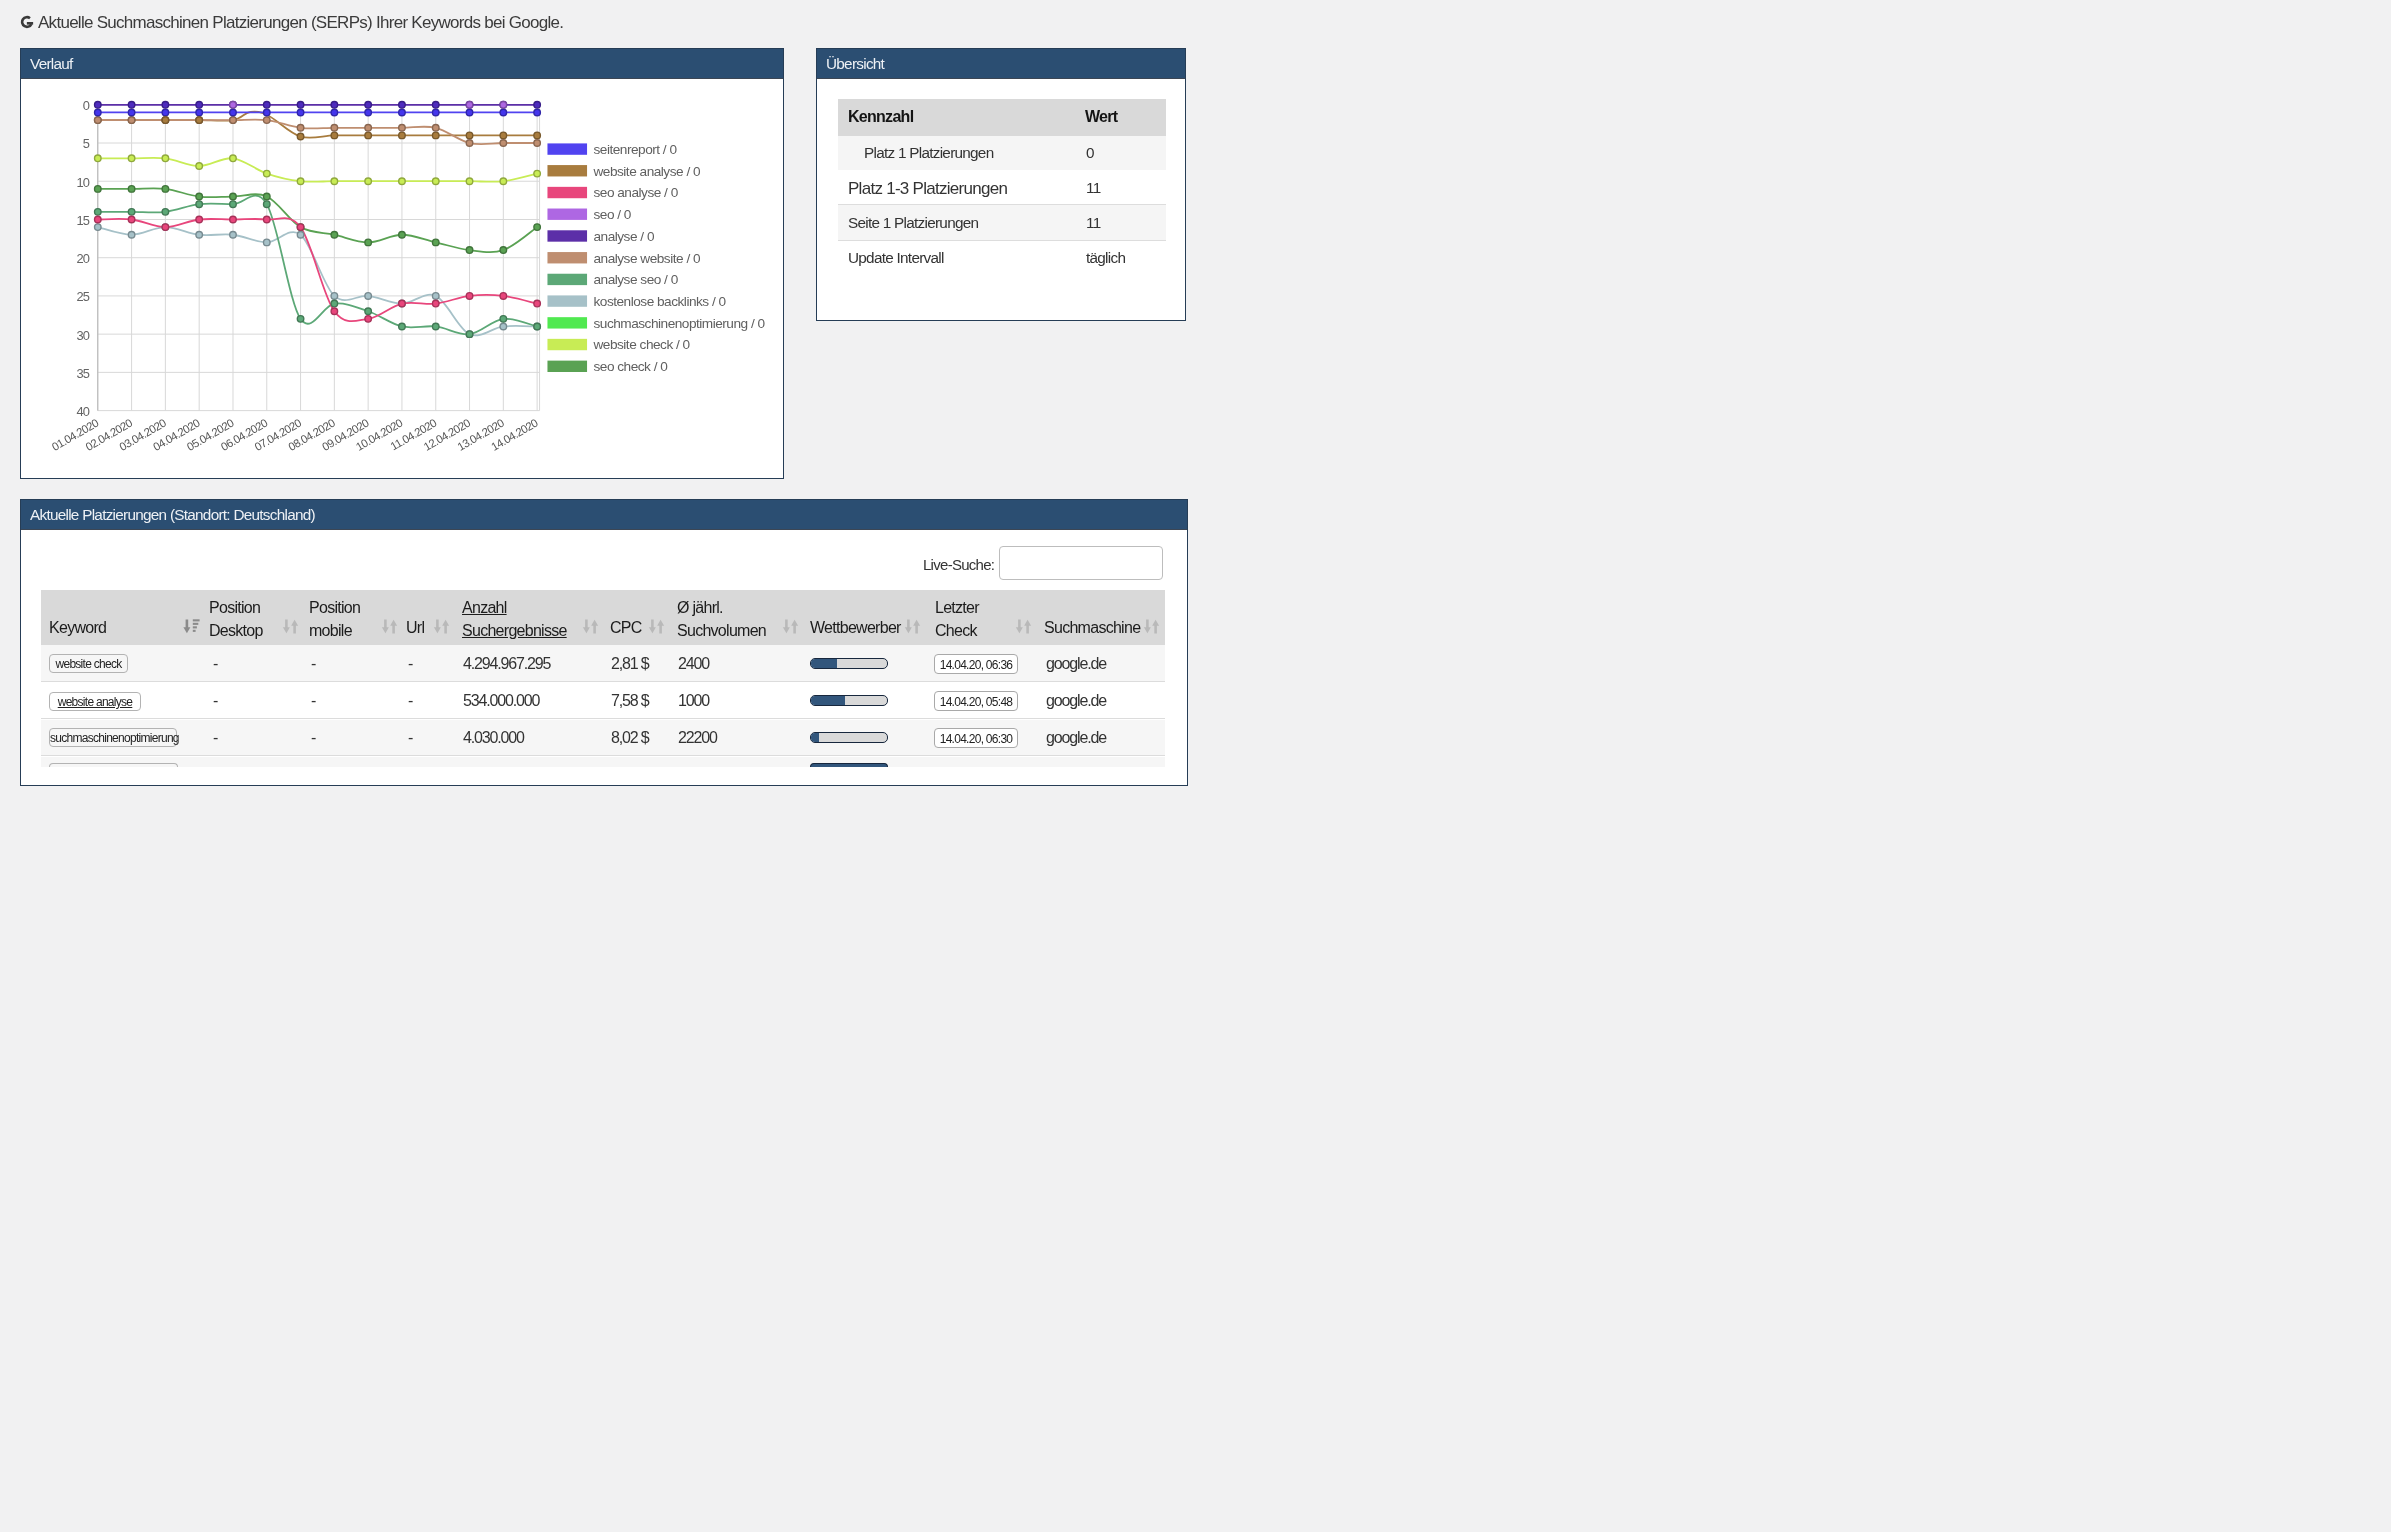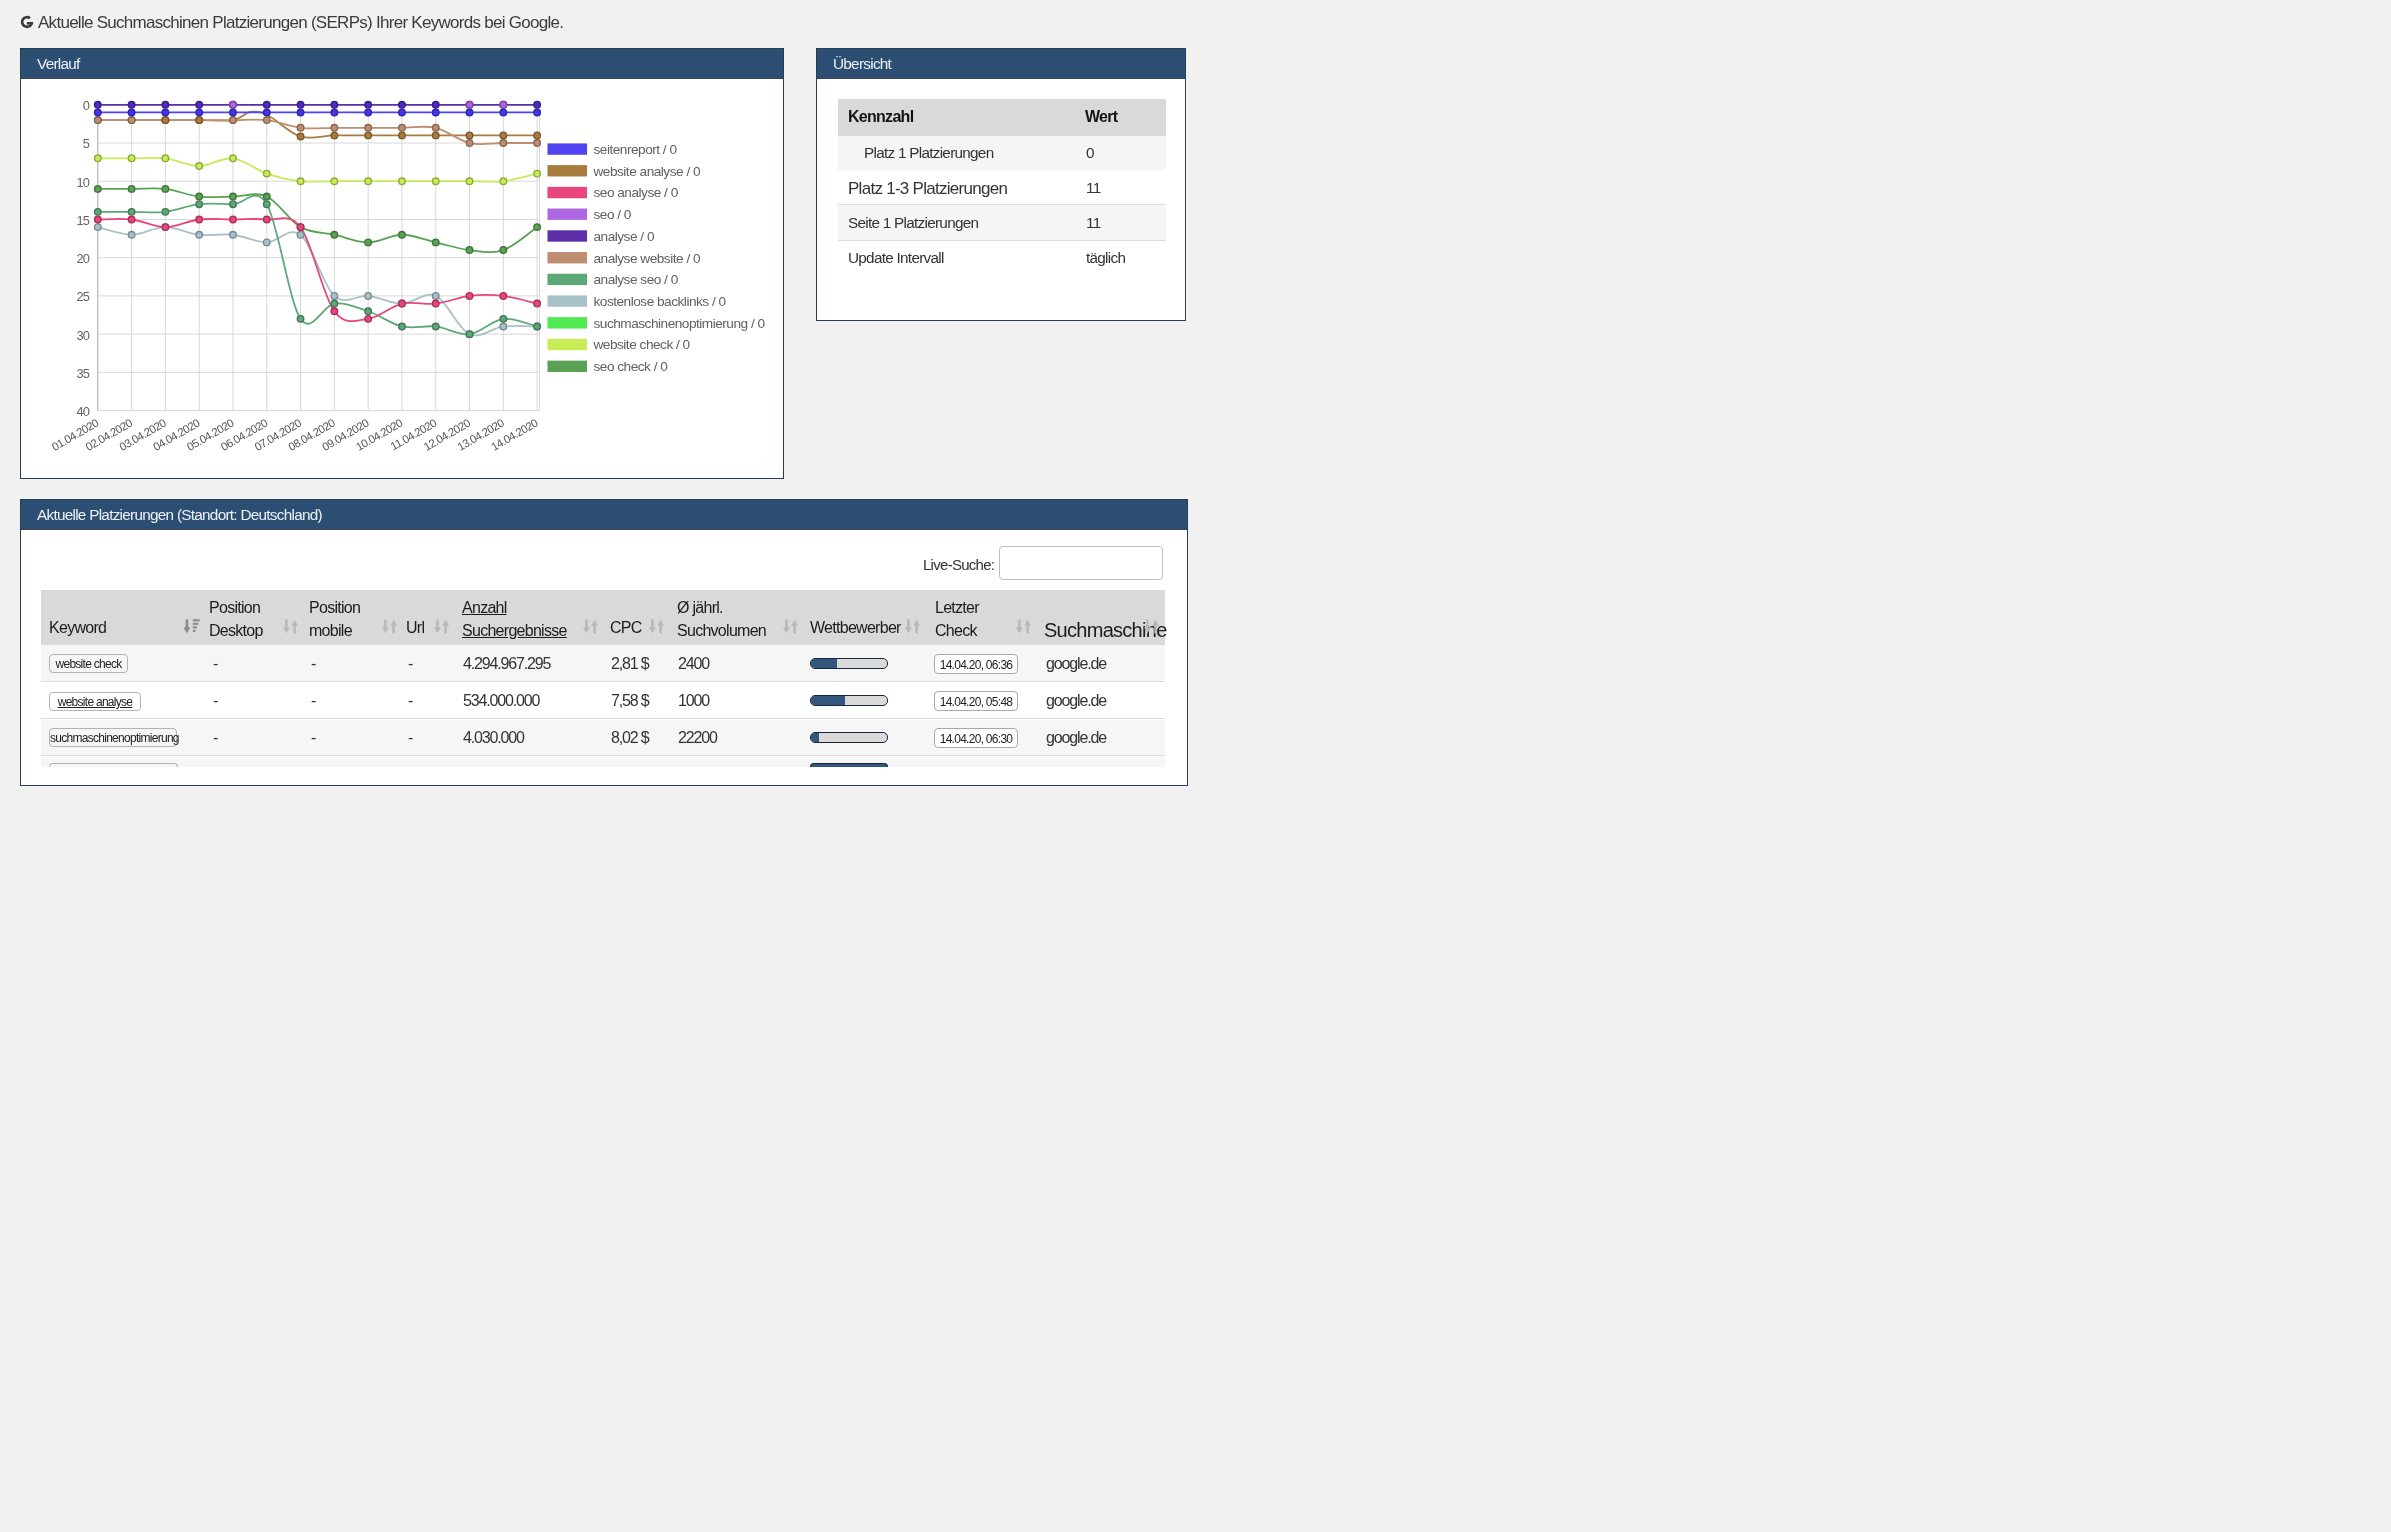--- a/index.html
+++ b/index.html
@@ -1,19 +1,19 @@
 <!DOCTYPE html>
 <html lang="de"><head><meta charset="utf-8">
 <title>SERPs</title>
 <style>
 * { margin:0; padding:0; box-sizing:border-box; }
 html,body { width:1196px; height:766px; background:#f1f1f2; font-family:"Liberation Sans",sans-serif; letter-spacing:-0.045em; overflow:hidden; }
 .abs { position:absolute; }
 .panel { position:absolute; background:#fff; border:1px solid #263d56; }
-.phead { position:absolute; left:0; right:0; top:0; height:30px; background:#2b4e72;border-bottom:1px solid #3c4654; color:#eef1f5; font-size:15.3px; line-height:30px; padding-left:16px; }
+.phead { position:absolute; left:0; right:0; top:0; height:30px; background:#2b4e72;border-bottom:1px solid #3c4654; color:#eef1f5; font-size:15.3px; line-height:30px; padding-left:9px; }
 .hico { position:absolute; top:618px; }
 .cell { position:absolute; font-size:16px; color:#333; white-space:nowrap; letter-spacing:-0.072em; }
 </style></head>
 <body>
 <svg width="14" height="14" viewBox="0 0 48 48" style="position:absolute;left:20px;top:15px">
     <path fill="#3a3a3a" d="M36.93 7.45 A21 21 0 1 0 42.97 33.01 L35.02 29.23 A12.2 12.2 0 1 1 31.51 14.39 Z"></path>
     <rect x="23.5" y="24" width="21.5" height="9" fill="#3a3a3a"></rect>
   </svg>
 <div class="abs" style="left:38px;top:13px;font-size:17px;color:#3b3b3b;white-space:nowrap;text-align:right;">Aktuelle Suchmaschinen Platzierungen (SERPs) Ihrer Keywords bei Google.</div>
 
@@ -342,21 +342,21 @@
   </svg>
 <div class="abs" style="left:935px;top:596px;font-size:16px;color:#1c1c1c;line-height:23px;white-space:nowrap;">Letzter<br>Check</div>
 <svg class="hico" style="left:1015px" width="17" height="17" viewBox="0 0 17 17">
     <g fill="#b9b9b9">
       <rect x="3.1" y="1.5" width="2.6" height="8.6"></rect>
       <path d="M0.9 9.3 h7 l-3.5 6 z"></path>
       <rect x="11.3" y="6.9" width="2.6" height="8.6"></rect>
       <path d="M9.1 7.7 h7 l-3.5 -6 z"></path>
     </g>
   </svg>
-<div class="abs" style="left:1044px;top:619px;font-size:20px;color:#1c1c1c;white-space:nowrap;">Suchmaschine</div>
+<div class="abs" style="left:1044px;top:619px;font-size:16px;color:#1c1c1c;white-space:nowrap;">Suchmaschine</div>
 <svg class="hico" style="left:1143px" width="17" height="17" viewBox="0 0 17 17">
     <g fill="#b9b9b9">
       <rect x="3.1" y="1.5" width="2.6" height="8.6"></rect>
       <path d="M0.9 9.3 h7 l-3.5 6 z"></path>
       <rect x="11.3" y="6.9" width="2.6" height="8.6"></rect>
       <path d="M9.1 7.7 h7 l-3.5 -6 z"></path>
     </g>
   </svg>
 <div class="abs" style="left:41px;top:645px;width:1124px;height:37px;background:#f6f6f6;border-bottom:1px solid #dcdcdc;"></div>
 <div class="abs" style="left:49px;top:654px;width:79px;height:19.3px;line-height:19.3px;text-align:center;border:1px solid #b3b3b3;border-radius:4px;font-size:12px;color:#222;white-space:nowrap;">website check</div>

